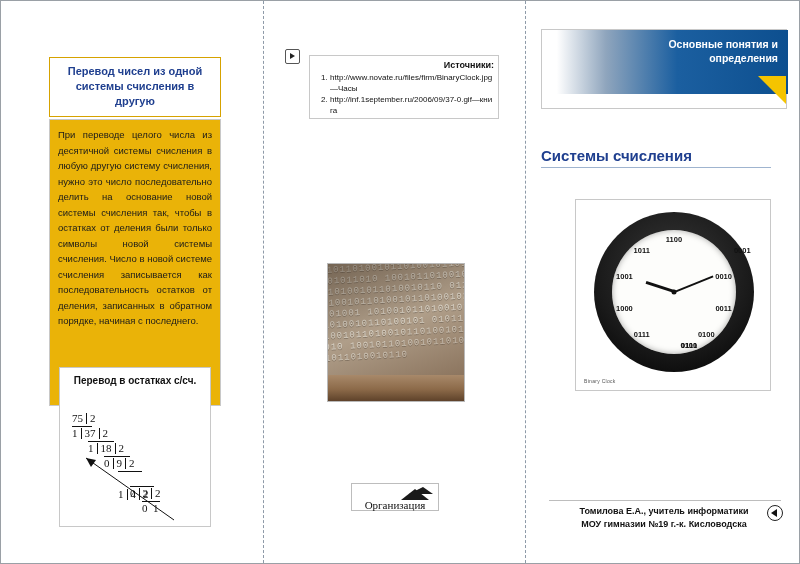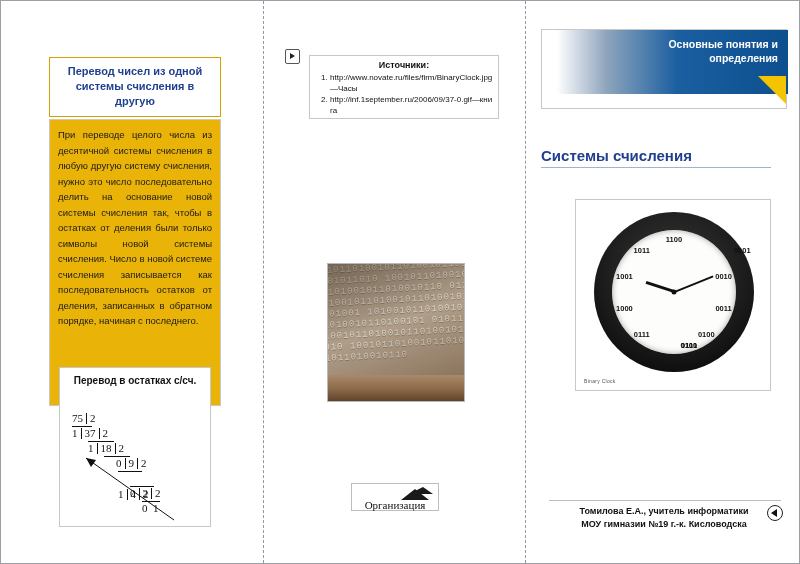--- a/index.html
+++ b/index.html
@@ -64,21 +64,21 @@
   .div-row{position:absolute;white-space:nowrap;}
   .vbar{display:inline-block;border-left:1px solid #111;height:11px;vertical-align:-2px;margin:0 3px;}
   .hline{position:absolute;border-top:1px solid #111;}
   .arrow-svg{position:absolute;left:0;top:0;}
 
   
   .src-box{
     position:absolute;left:46px;top:54px;width:190px;height:64px;
     border:1px solid #c8c8c8;background:#fff;box-sizing:border-box;padding:4px 4px 4px 4px;
   }
-  .src-title{text-align:center;font-size:9px;font-weight:bold;color:#111;margin-bottom:2px;}
+  .src-title{text-align:right;font-size:9px;font-weight:bold;color:#111;margin-bottom:2px;}
   .src-box ol{margin:0;padding-left:16px;}
   .src-box li{font-size:8px;line-height:11px;color:#111;word-break:break-all;}
   .play-icon{
     position:absolute;left:22px;top:48px;width:13px;height:13px;border:1px solid #555;
     border-radius:2px;background:#fff;
   }
   .play-icon:after{
     content:"";position:absolute;left:4px;top:3px;border-left:5px solid #222;
     border-top:3px solid transparent;border-bottom:3px solid transparent;
   }
@@ -205,21 +205,21 @@
         <div class="div-row" style="left:0px;top:15px;">
           <span>1</span><span class="vbar"></span><span>37</span><span class="vbar"></span><span>2</span>
         </div>
         <div class="hline" style="left:16px;top:29px;width:26px;"></div>
 
         <div class="div-row" style="left:16px;top:30px;">
           <span>1</span><span class="vbar"></span><span>18</span><span class="vbar"></span><span>2</span>
         </div>
         <div class="hline" style="left:32px;top:44px;width:26px;"></div>
 
-        <div class="div-row" style="left:44px;top:45px;">
+        <div class="div-row" style="left:32px;top:45px;">
           <span>0</span><span class="vbar"></span><span>9</span><span class="vbar"></span><span>2</span>
         </div>
         <div class="hline" style="left:46px;top:59px;width:24px;"></div>
 
         <div class="div-row" style="left:46px;top:76px;">
           <span>1</span><span class="vbar"></span><span>4</span><span class="vbar"></span><span>2</span>
         </div>
         <div class="hline" style="left:58px;top:74px;width:24px;"></div>
 
         <div class="div-row" style="left:58px;top:75px;">

